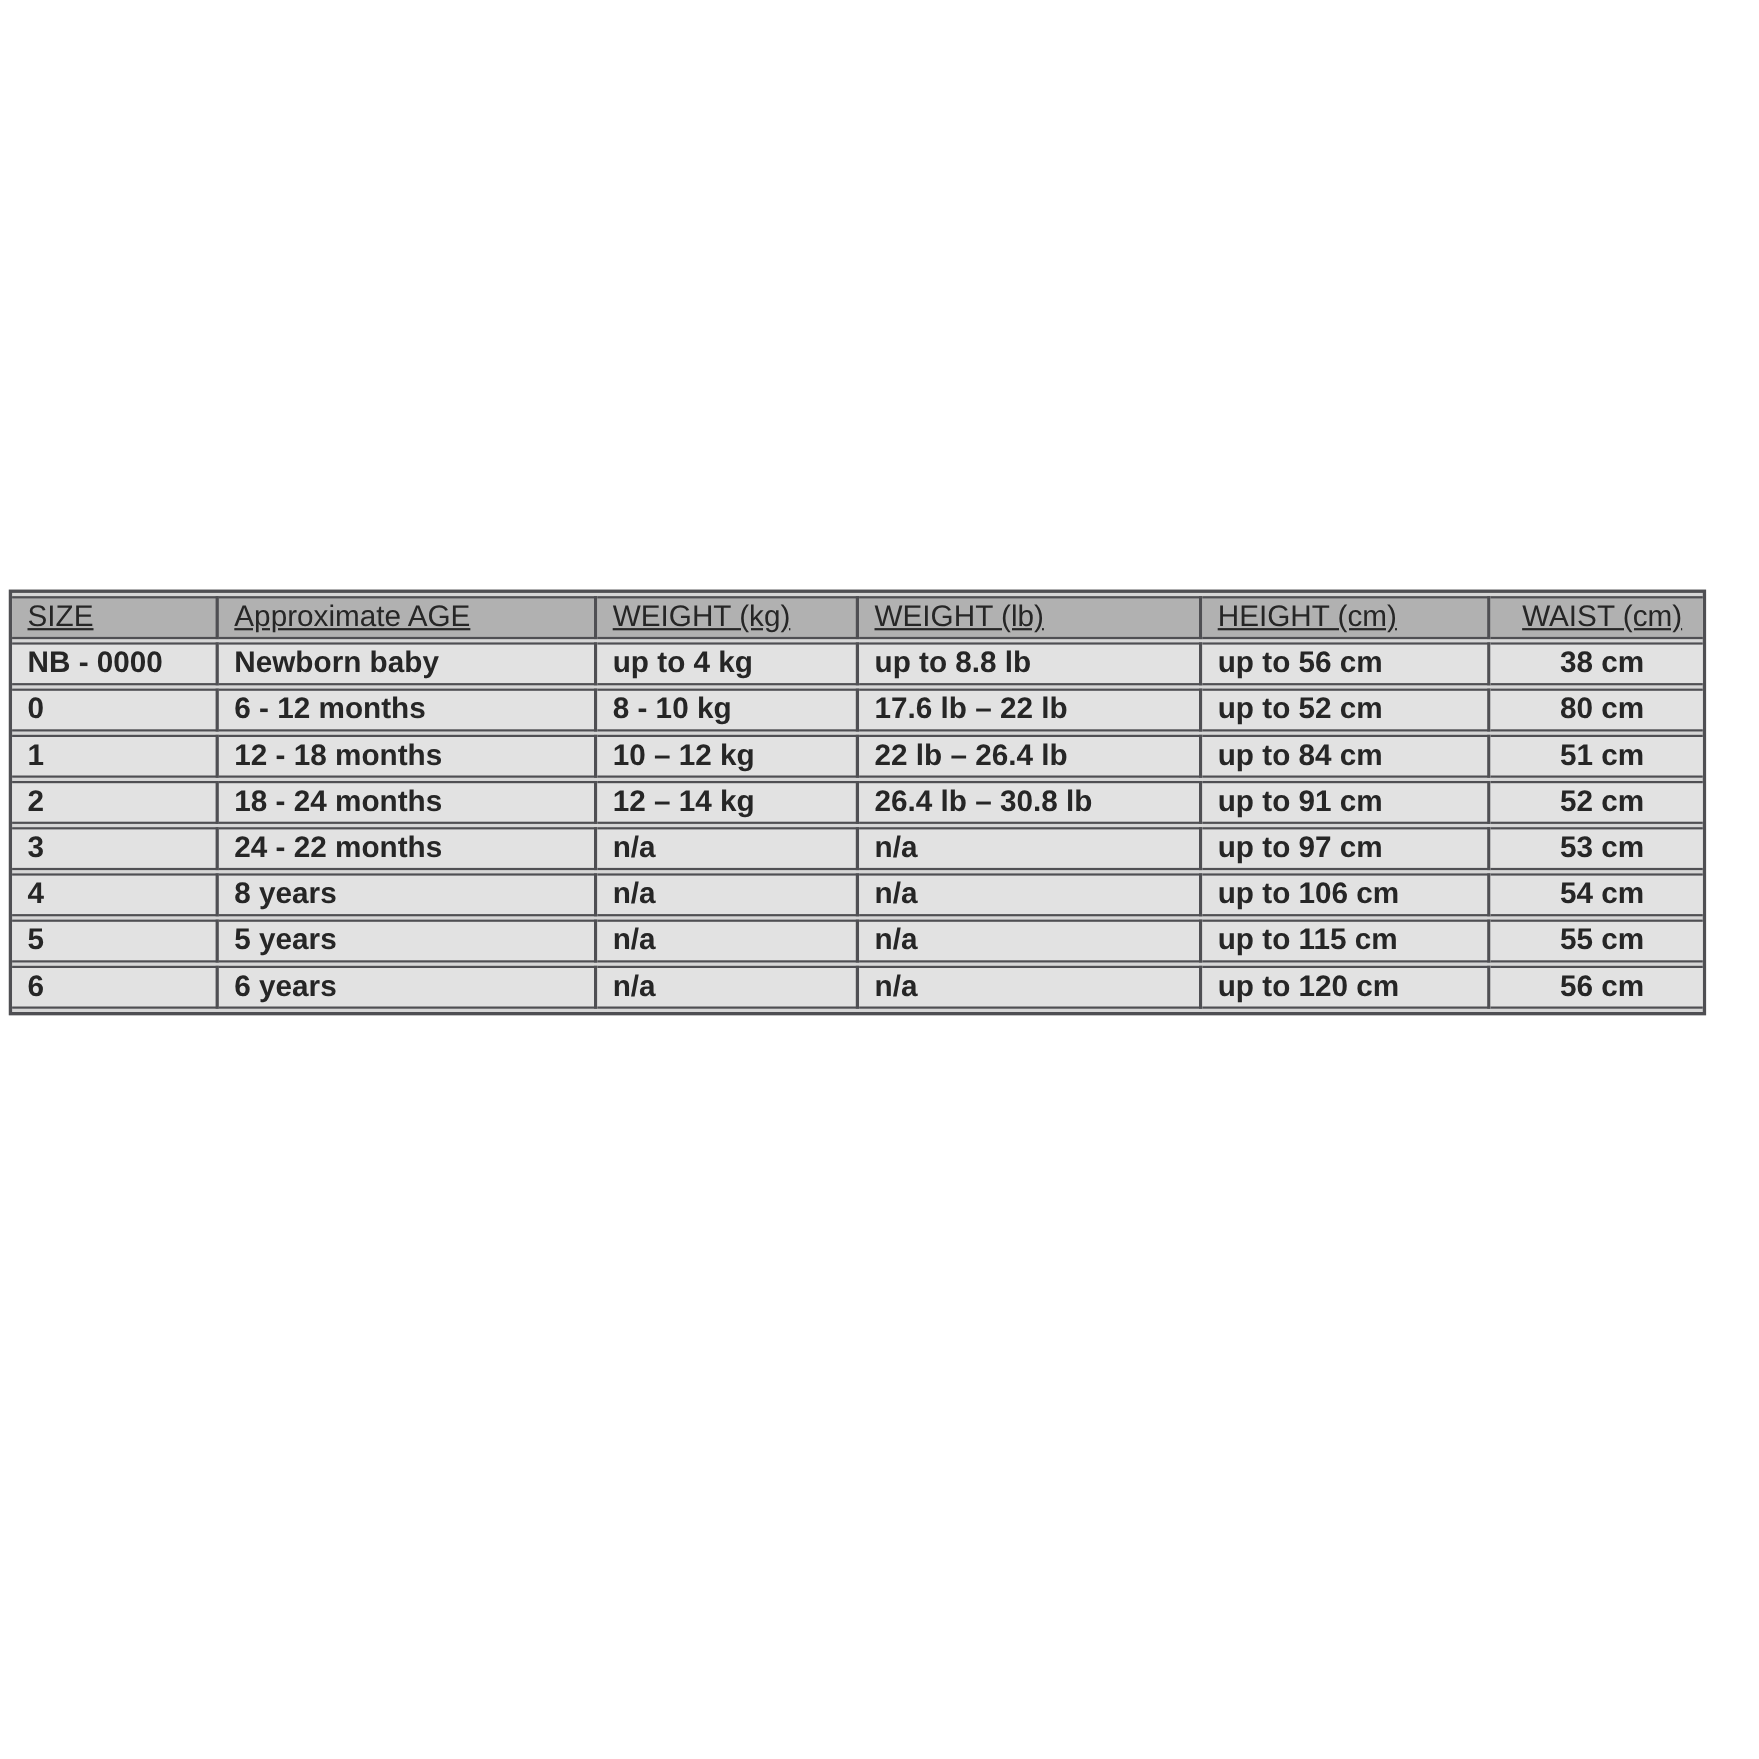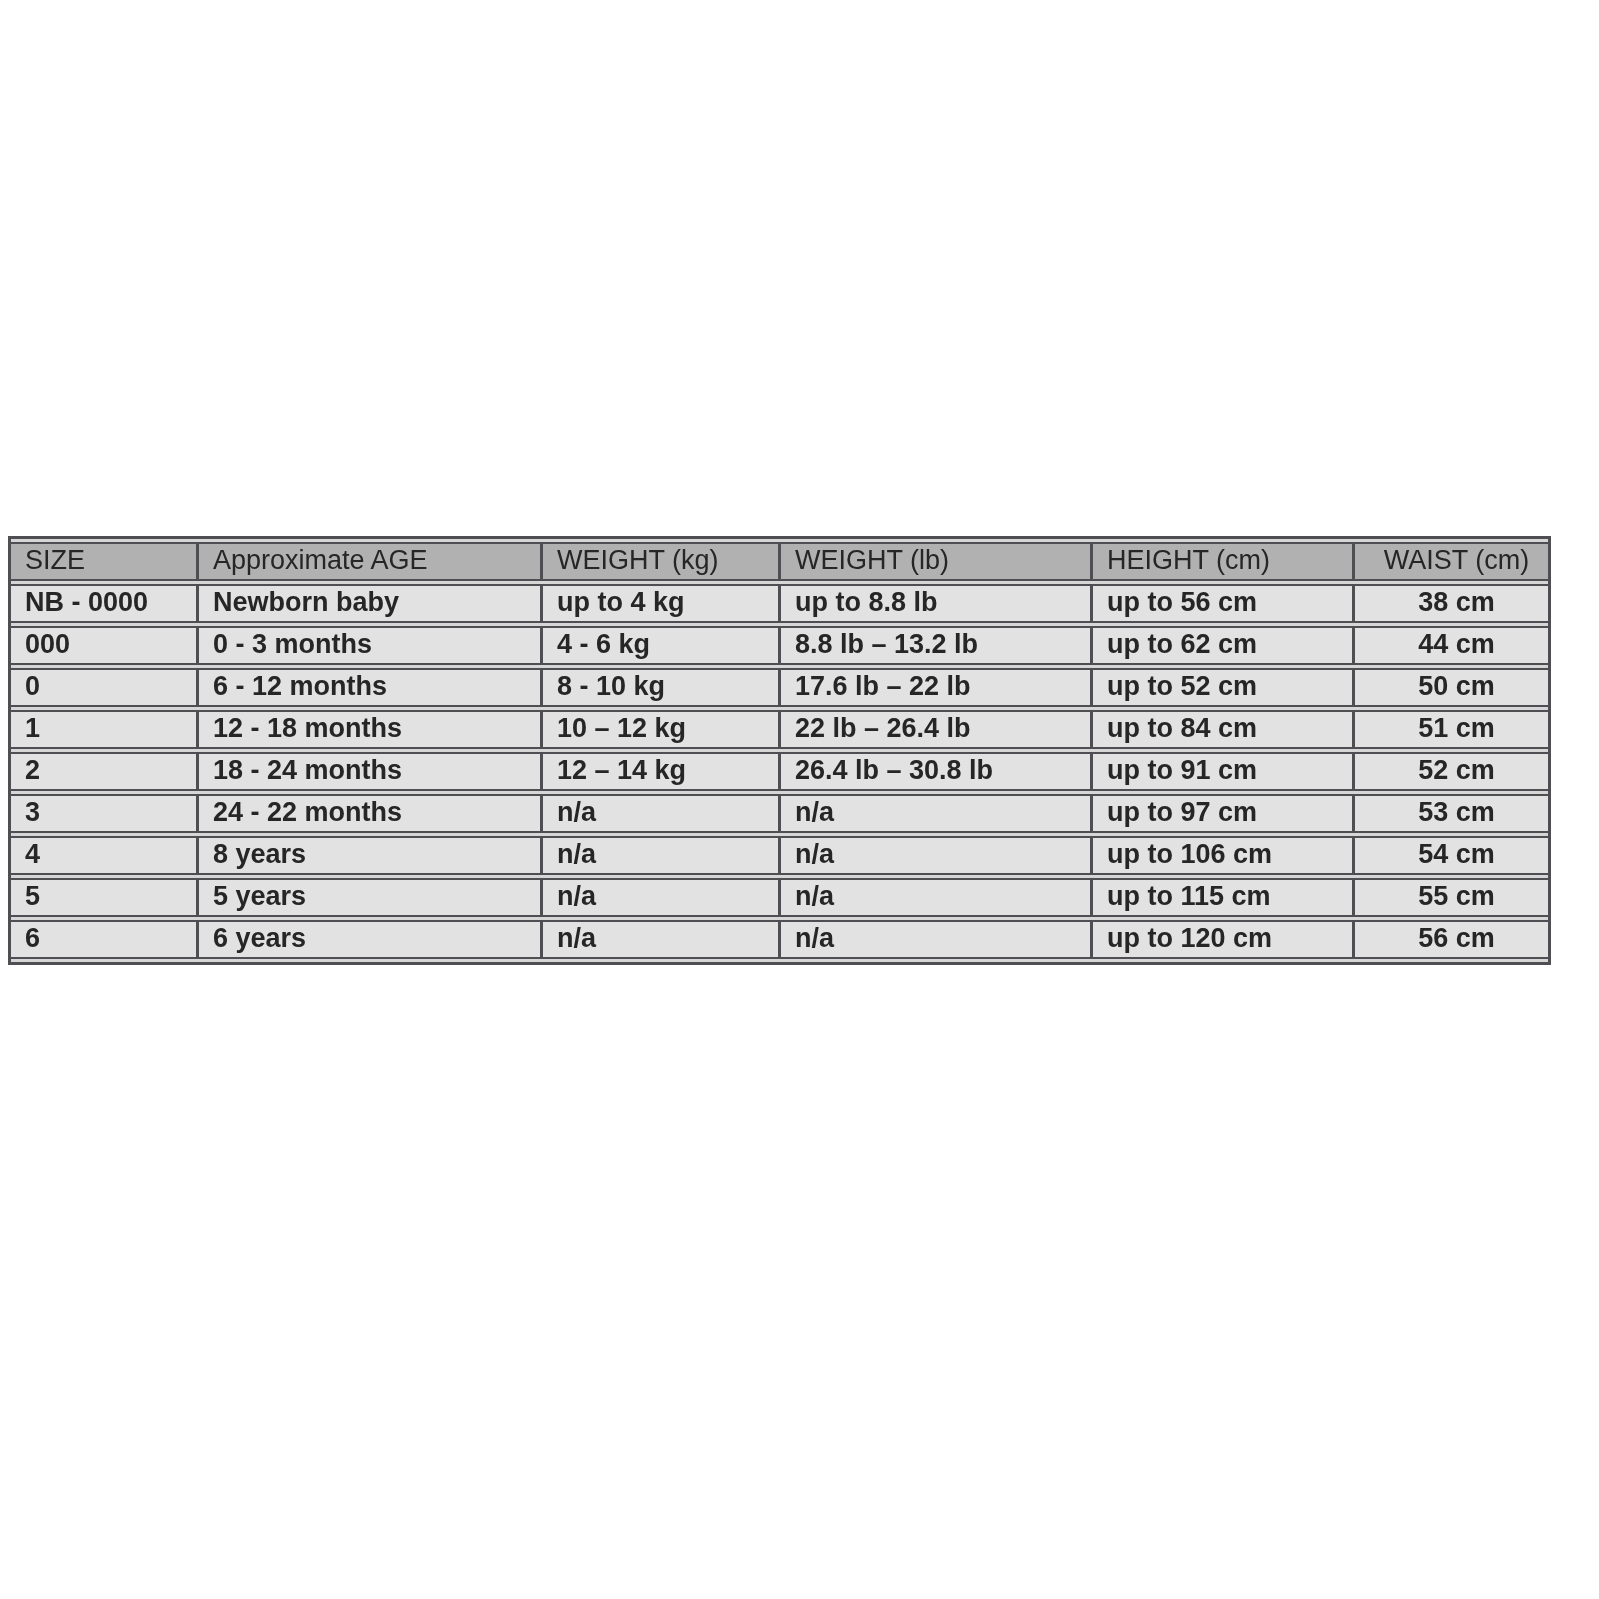--- a/index.html
+++ b/index.html
@@ -42,20 +42,21 @@
     white-space:nowrap;
     overflow:hidden;
     border-top:2px solid var(--border);
     border-bottom:2px solid var(--border);
     border-right:3px solid var(--border);
   }
   th:last-child,td:last-child{border-right:none;text-align:center;}
   th{
     background:var(--header-bg);
     font-weight:400;
+    text-decoration:underline;
   }
   td{
     background:var(--row-bg);
     font-weight:700;
   }
 </style>
 </head>
 <body>
 
 <div class="chart-wrap">
@@ -81,34 +82,26 @@
     <tbody id="table-body">
         <tr>
           <td>NB - 0000</td>
           <td>Newborn baby</td>
           <td>up to 4 kg</td>
           <td>up to 8.8 lb</td>
           <td>up to 56 cm</td>
           <td>38 cm</td>
         </tr>
         <tr>
-          <td>000</td>
-          <td>0 - 3 months</td>
-          <td>4 - 6 kg</td>
-          <td>8.8 lb – 13.2 lb</td>
-          <td>up to 62 cm</td>
-          <td>44 cm</td>
-        </tr>
-        <tr>
           <td>0</td>
           <td>6 - 12 months</td>
           <td>8 - 10 kg</td>
           <td>17.6 lb – 22 lb</td>
           <td>up to 52 cm</td>
-          <td>50 cm</td>
+          <td>80 cm</td>
         </tr>
         <tr>
           <td>1</td>
           <td>12 - 18 months</td>
           <td>10 – 12 kg</td>
           <td>22 lb – 26.4 lb</td>
           <td>up to 84 cm</td>
           <td>51 cm</td>
         </tr>
         <tr>

